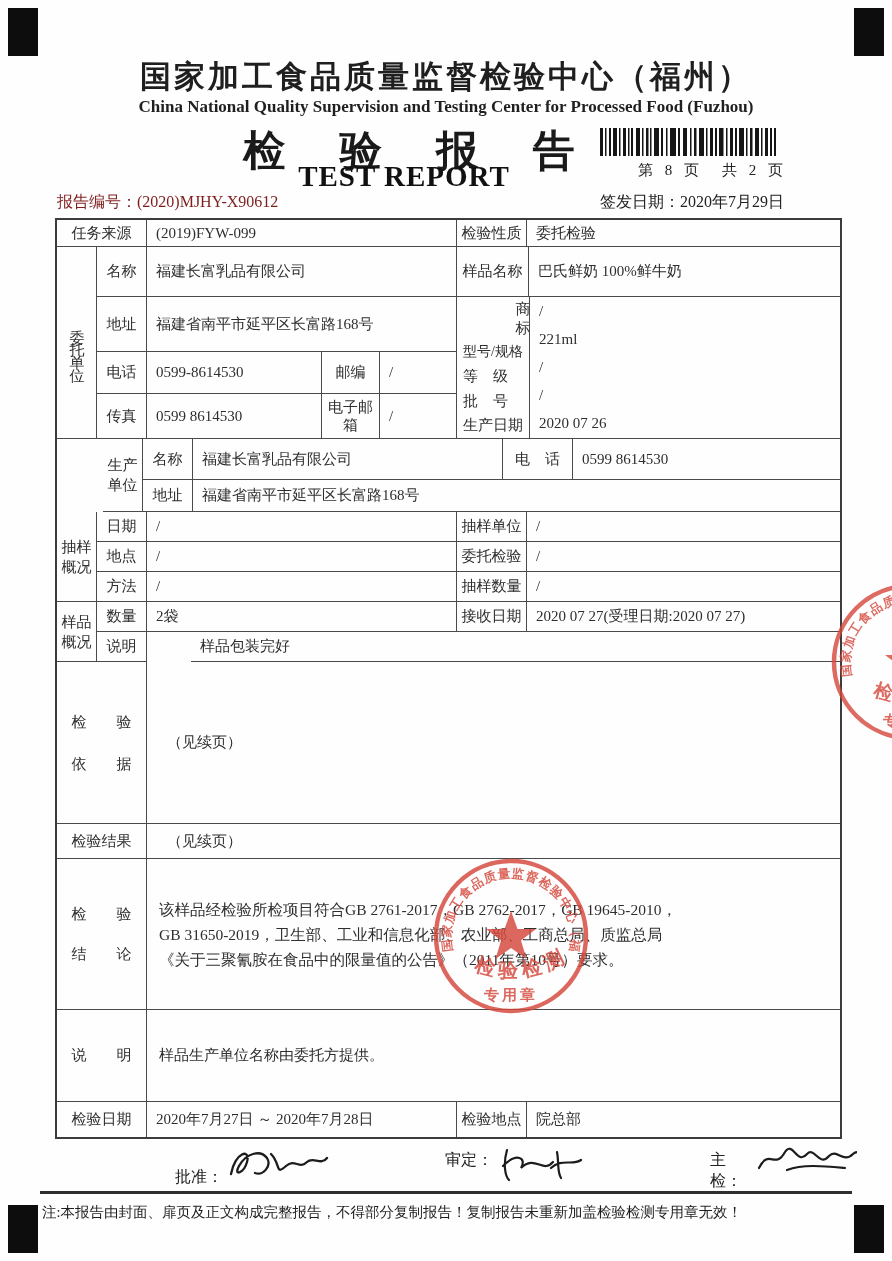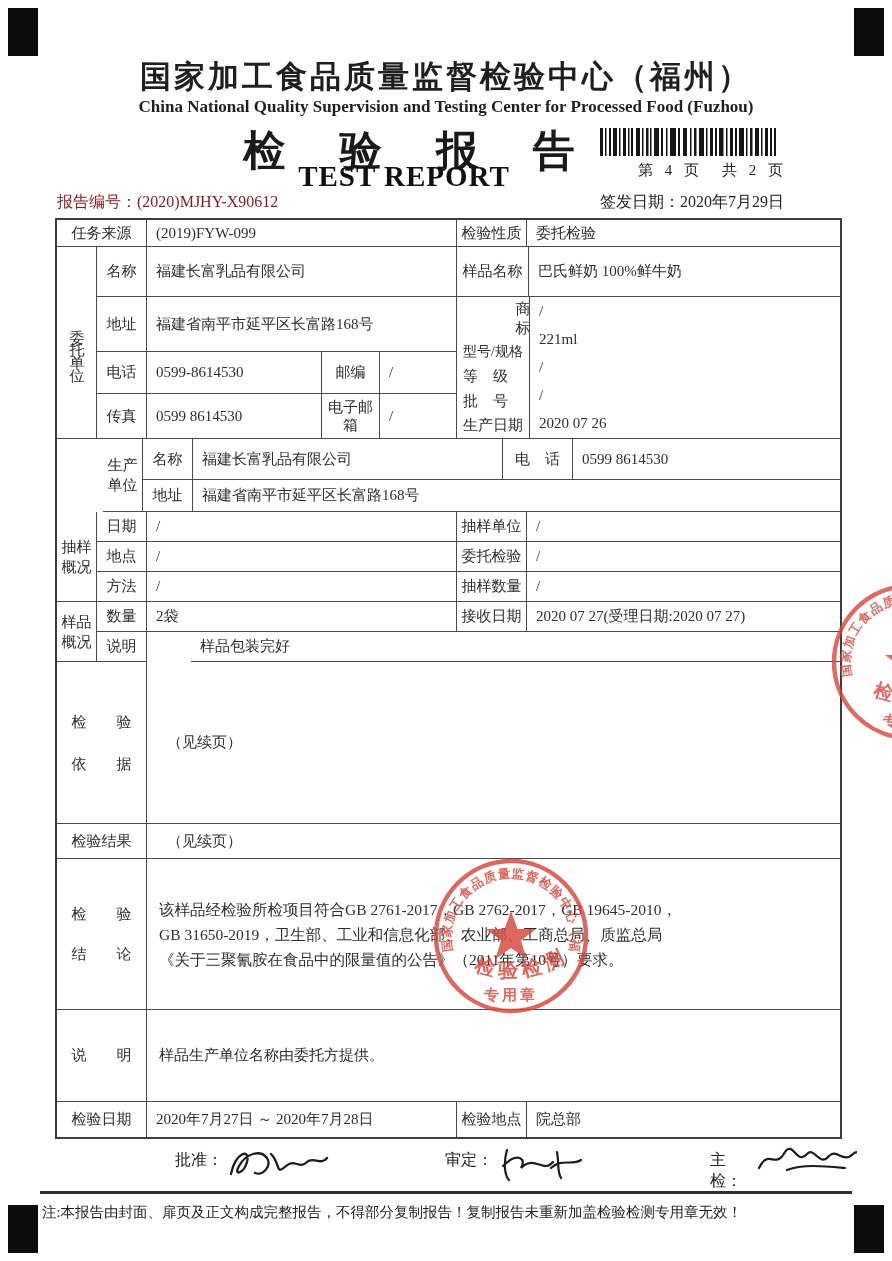--- a/index.html
+++ b/index.html
@@ -87,21 +87,21 @@
       <rect x="139" y="0" width="5" height="28"></rect>
         <rect x="146" y="0" width="1.5" height="28"></rect>
       <rect x="150" y="0" width="2.5" height="28"></rect>
         <rect x="155" y="0" width="4" height="28"></rect>
       <rect x="161" y="0" width="1.5" height="28"></rect>
         <rect x="165" y="0" width="3" height="28"></rect>
       <rect x="170" y="0" width="2" height="28"></rect>
         <rect x="174" y="0" width="2" height="28"></rect>
     </g>
   </svg>
-  <div class="page-indicator">第 4 页　共 2 页</div>
+  <div class="page-indicator">第 8 页　共 2 页</div>
 
   <div class="meta-left">
     <span>报告编号：</span><span>(2020)MJHY-X90612</span>
   </div>
   <div class="meta-right">
     <span>签发日期：</span><span>2020年7月29日</span>
   </div>
 
   <div id="tbl">
 
@@ -248,21 +248,21 @@
 
     <div class="row" style="height:35px;">
       <div class="cell lab br" style="width:90px;">检验日期</div>
       <div class="cell val br" style="width:310px;">2020年7月27日 ～ 2020年7月28日</div>
       <div class="cell lab br" style="width:70px;">检验地点</div>
       <div class="cell val" style="flex:1;">院总部</div>
     </div>
   </div>
 
   <div class="sig-row">
-    <div class="sig-item" style="left:120px;top:12px;">
+    <div class="sig-item" style="left:120px;top:12px;align-items:flex-end;">
       <span>批准：</span>
       <svg width="110" height="48" style="margin-top:-10px;">
         <path d="M8,34 C12,12 28,8 24,22 C21,33 10,37 16,26 C24,12 38,10 44,18 C49,26 40,36 32,33 M48,14 C58,24 52,36 63,26 C72,18 76,30 84,22 C90,16 98,26 104,18" stroke="#1c1c1c" stroke-width="2.3" fill="none" stroke-linecap="round"></path>
       </svg>
     </div>
     <div class="sig-item" style="left:390px;top:12px;">
       <span>审定：</span>
       <svg width="95" height="44" style="margin-top:-8px;">
         <path d="M14,8 C10,22 12,34 16,38 M10,24 C24,10 34,16 28,26 C42,12 50,32 60,20 M58,26 C68,16 80,24 88,18 M64,10 C66,20 64,30 68,36" stroke="#1c1c1c" stroke-width="2.2" fill="none" stroke-linecap="round"></path>
       </svg>

